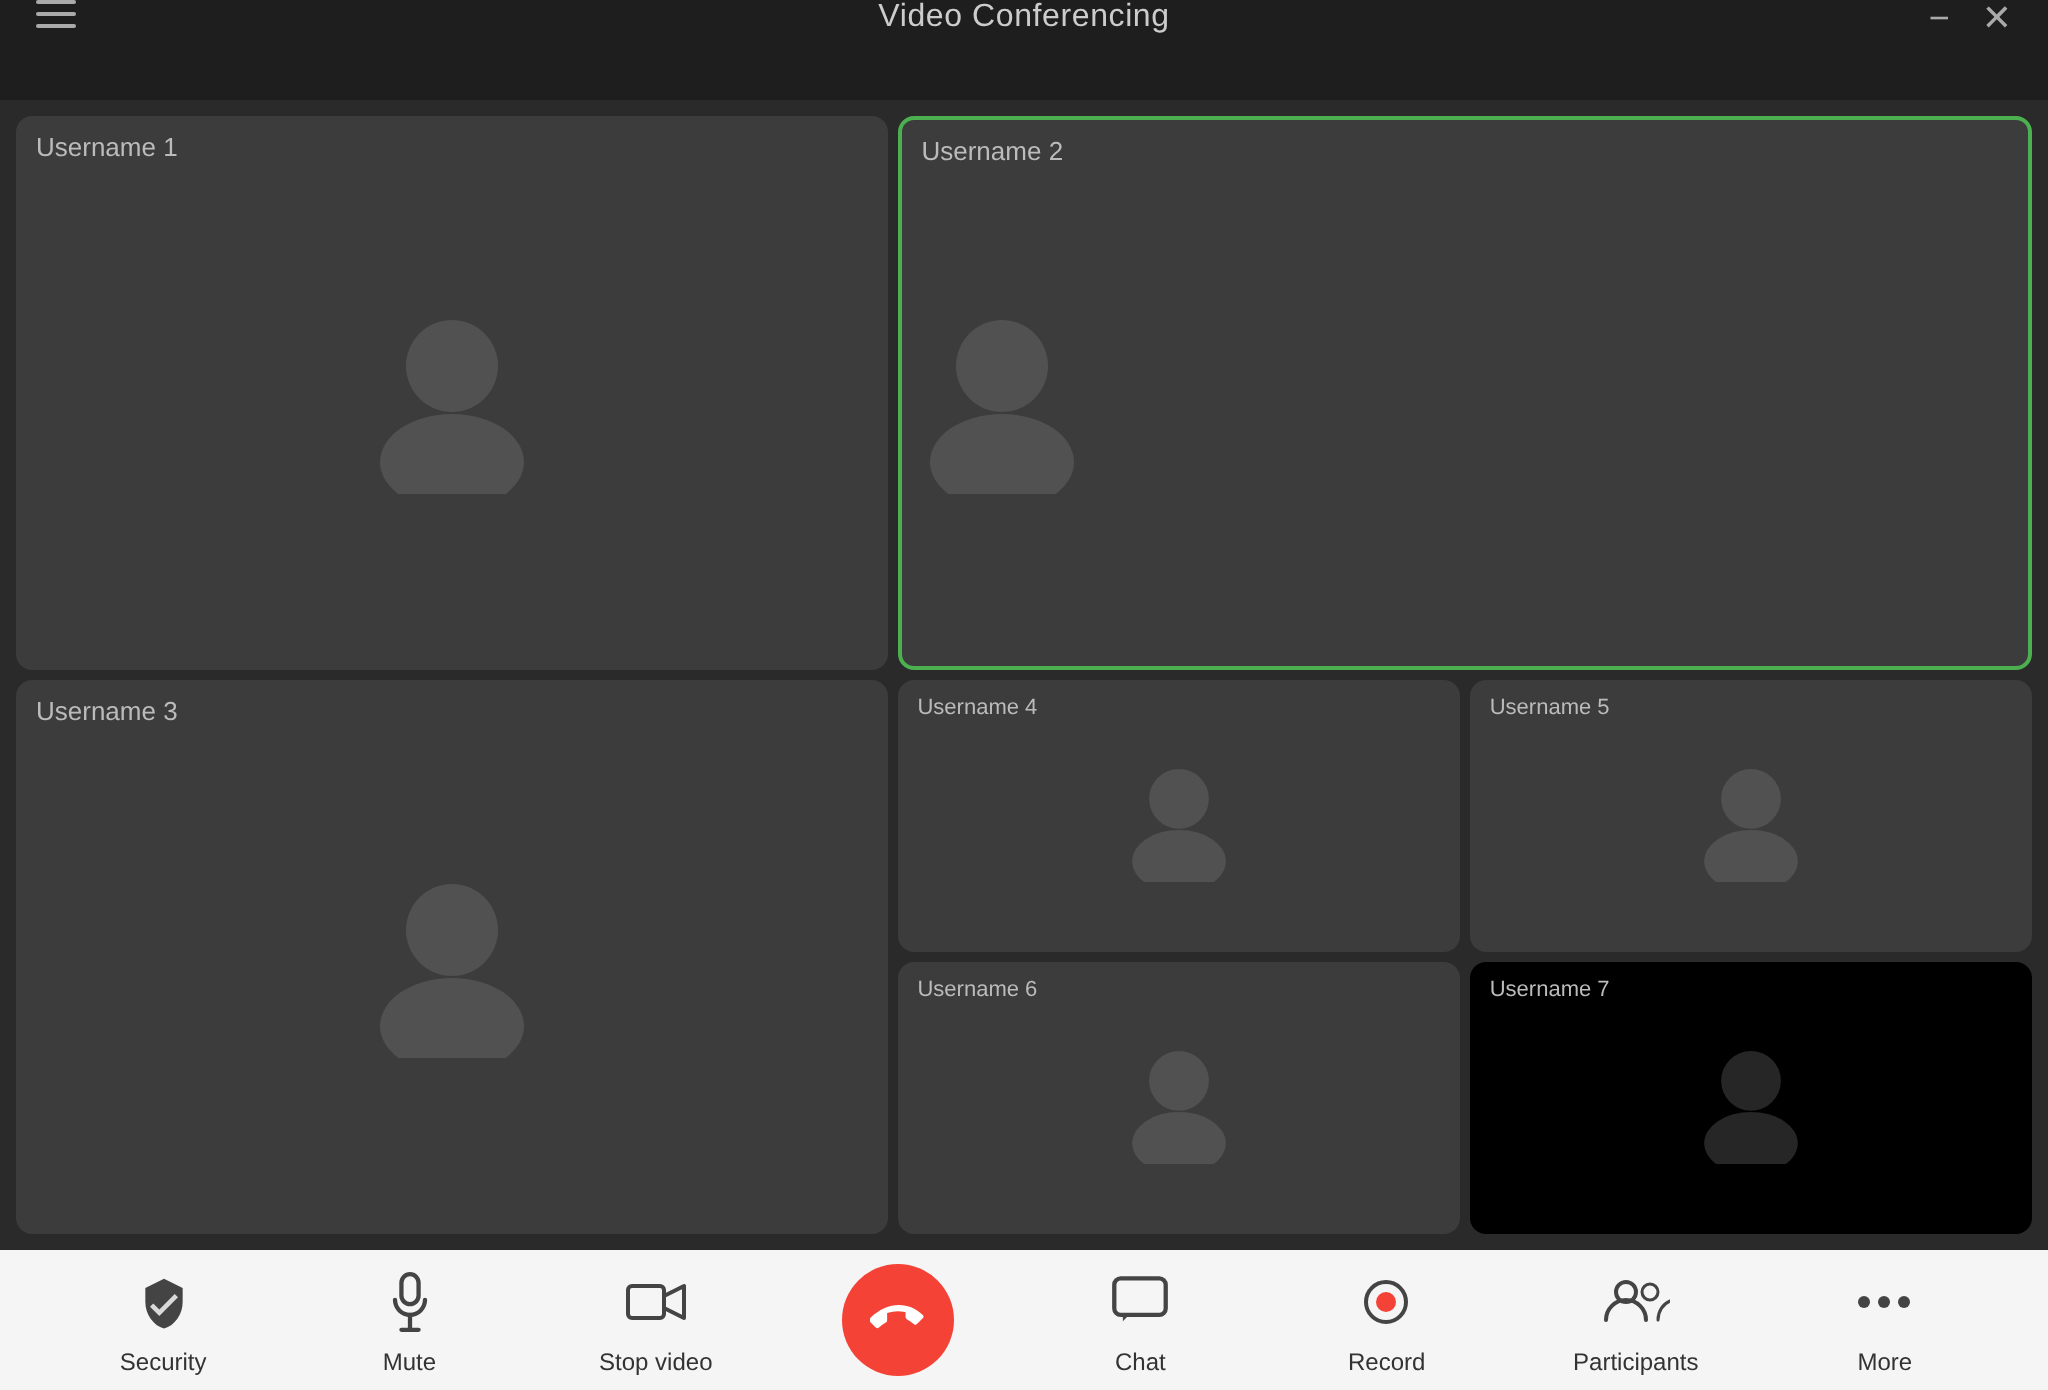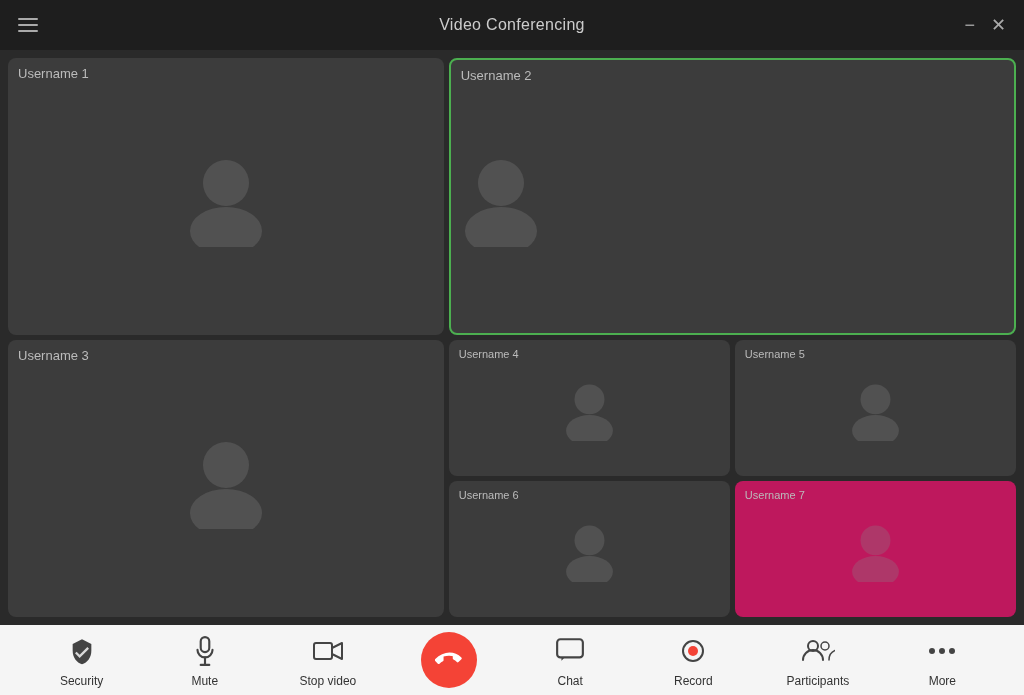--- a/index.html
+++ b/index.html
@@ -10,21 +10,21 @@
       background: #1e1e1e;
       font-family: -apple-system, BlinkMacSystemFont, 'Segoe UI', sans-serif;
       overflow: hidden;
       display: flex;
       flex-direction: column;
     }
 
     
     .title-bar {
       display: flex;
-      align-items: center;
+      align-items: flex-start;
       justify-content: center;
       height: 50px;
       background: #1e1e1e;
       position: relative;
       flex-shrink: 0;
     }
 
     .title-bar-menu {
       position: absolute;
       left: 18px;
@@ -179,21 +179,21 @@
   </svg>
       <span style="position: absolute; top: 8px; left: 10px; color: rgb(187, 187, 187); font-size: 11px;">Username 5</span>
     </div>
     <div style="background: rgb(60, 60, 60); border-radius: 8px; position: relative; display: flex; align-items: center; justify-content: center; overflow: hidden; grid-area: 4 / 2 / 5 / 3;">
       <svg viewBox="0 0 100 100" xmlns="http://www.w3.org/2000/svg" style="opacity:0.28; width:65px; height:65px;">
     <circle cx="50" cy="36" r="23" fill="#888"></circle>
     <ellipse cx="50" cy="84" rx="36" ry="24" fill="#888"></ellipse>
   </svg>
       <span style="position: absolute; top: 8px; left: 10px; color: rgb(187, 187, 187); font-size: 11px;">Username 6</span>
     </div>
-    <div style="background: #be185d; border-radius: 8px; position: relative; display: flex; align-items: center; justify-content: center; overflow: hidden; grid-area: 4 / 3 / 5 / 4;">
+    <div style="background: #000000; border-radius: 8px; position: relative; display: flex; align-items: center; justify-content: center; overflow: hidden; grid-area: 4 / 3 / 5 / 4;">
       <svg viewBox="0 0 100 100" xmlns="http://www.w3.org/2000/svg" style="opacity:0.28; width:65px; height:65px;">
     <circle cx="50" cy="36" r="23" fill="#888"></circle>
     <ellipse cx="50" cy="84" rx="36" ry="24" fill="#888"></ellipse>
   </svg>
       <span style="position: absolute; top: 8px; left: 10px; color: rgb(187, 187, 187); font-size: 11px;">Username 7</span>
     </div>
   </div>
 
 <div class="toolbar">
 

